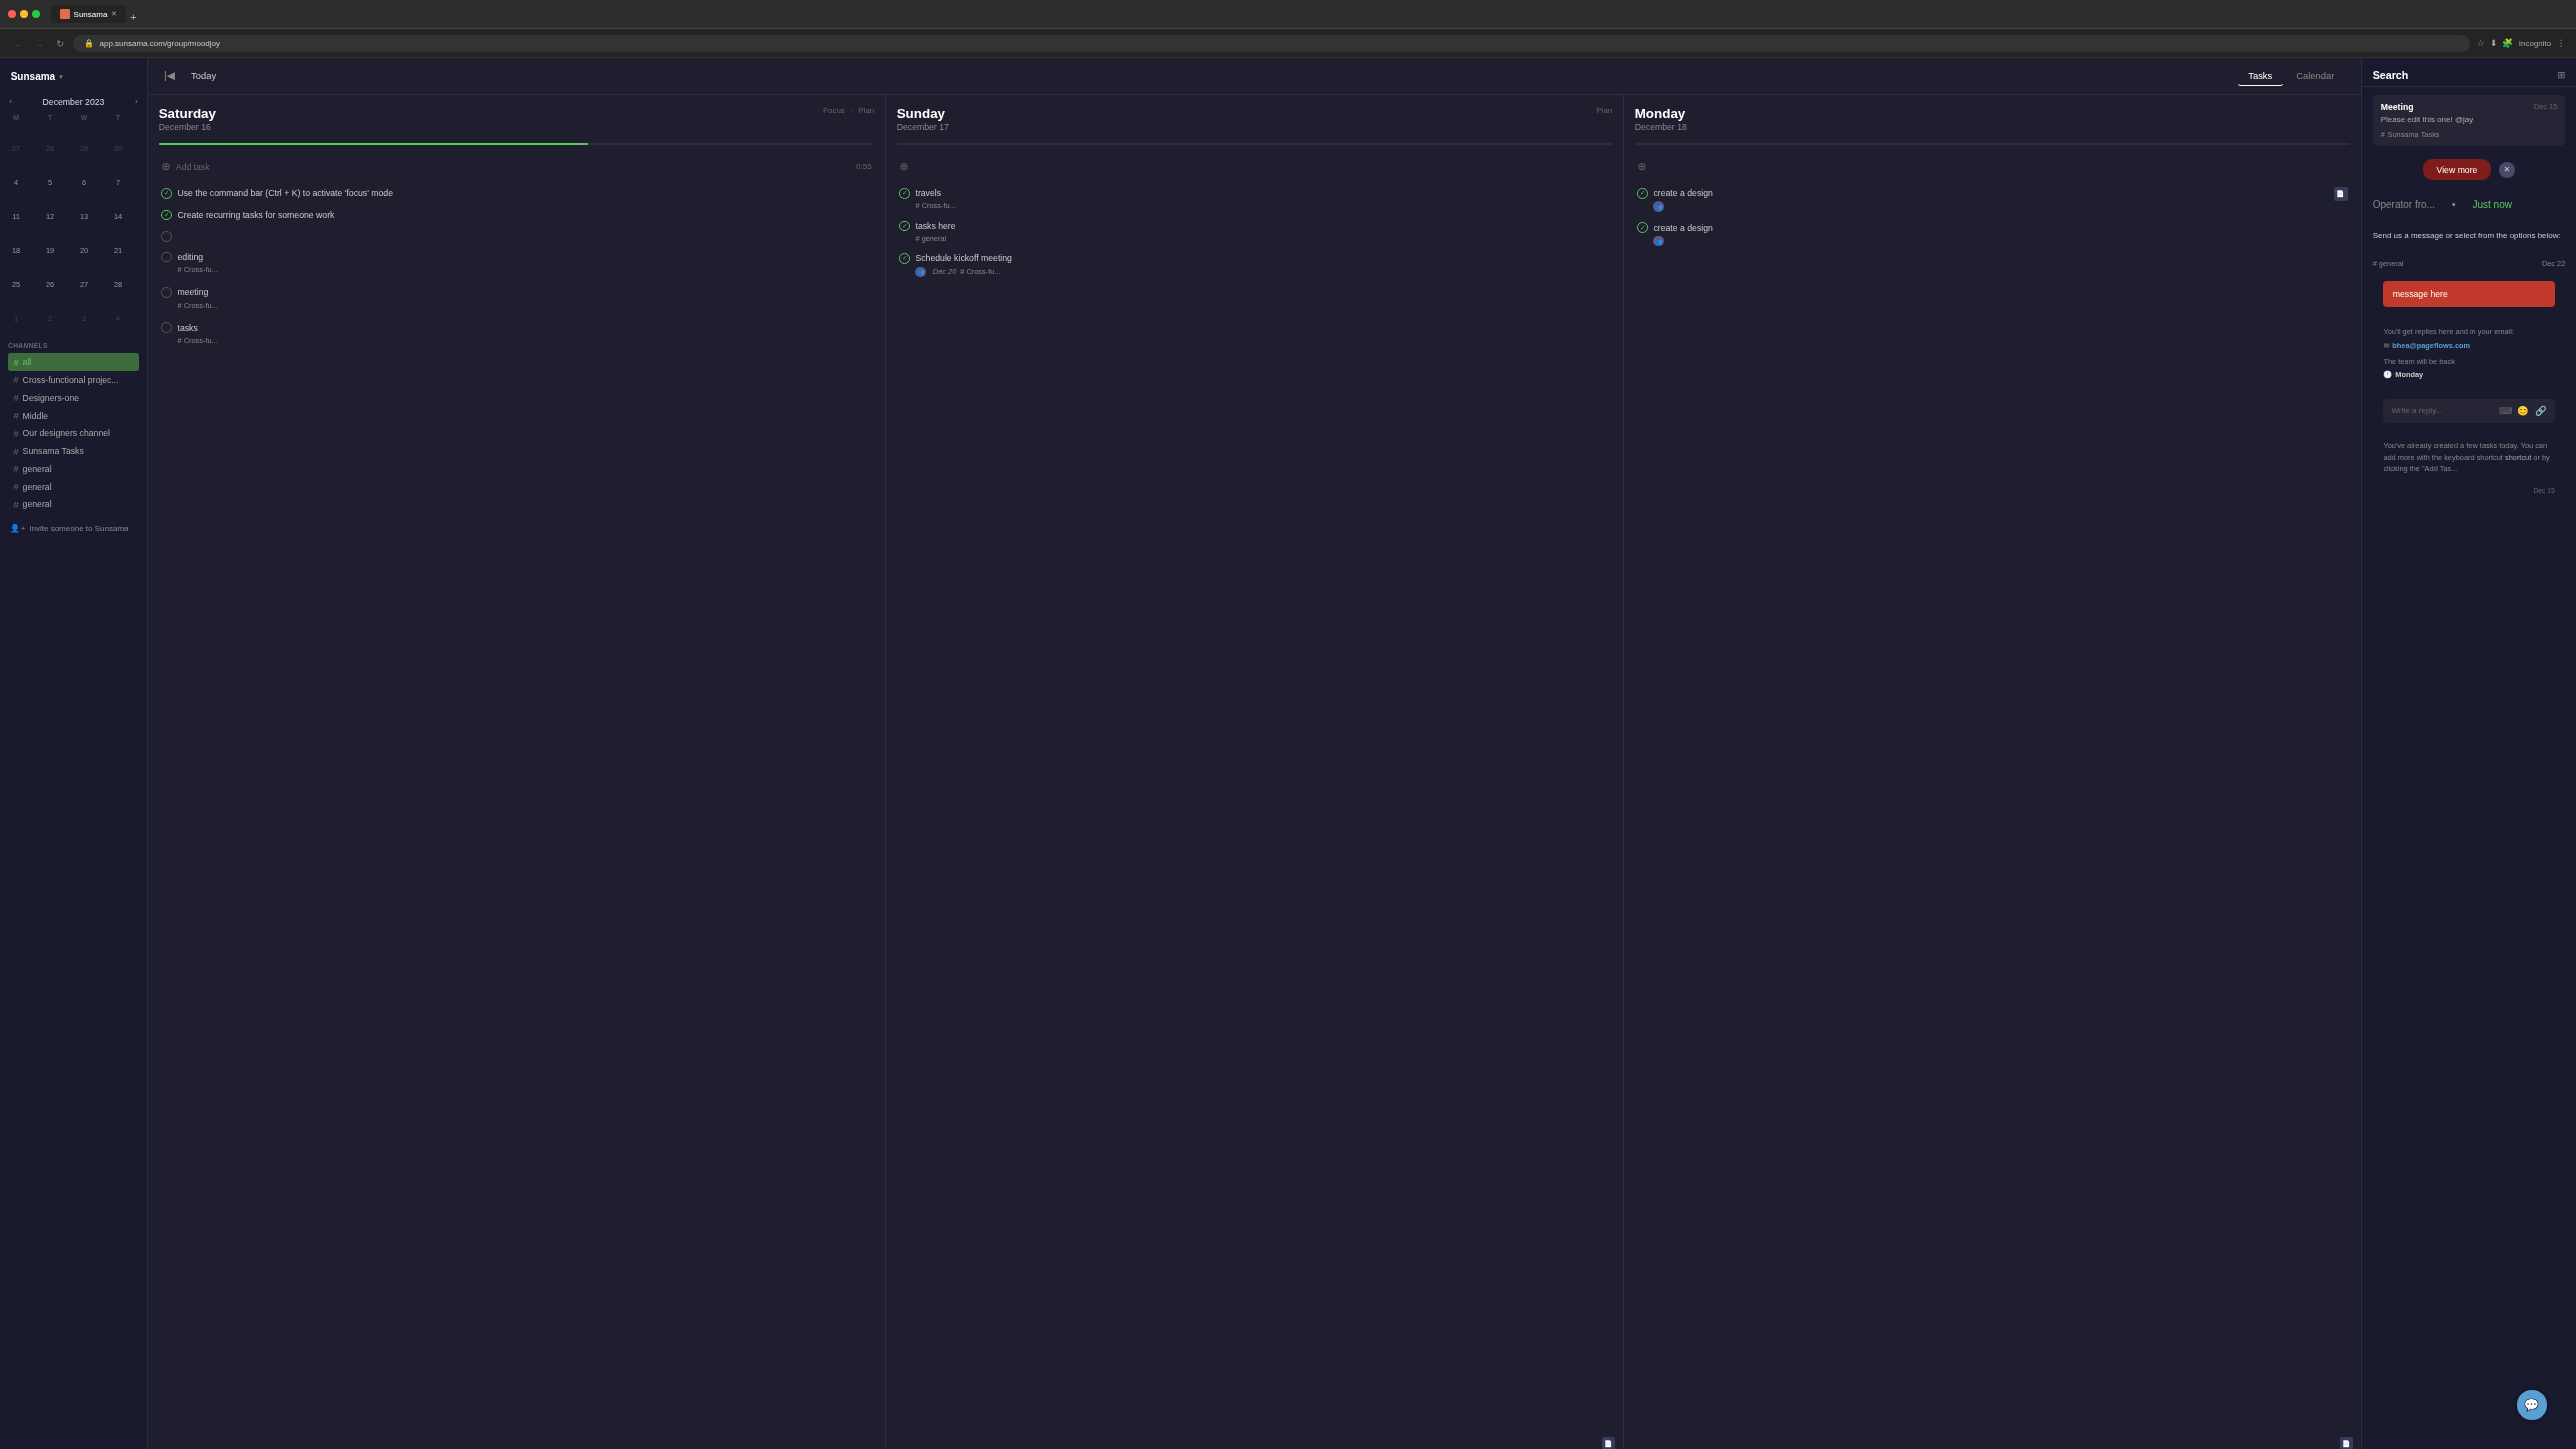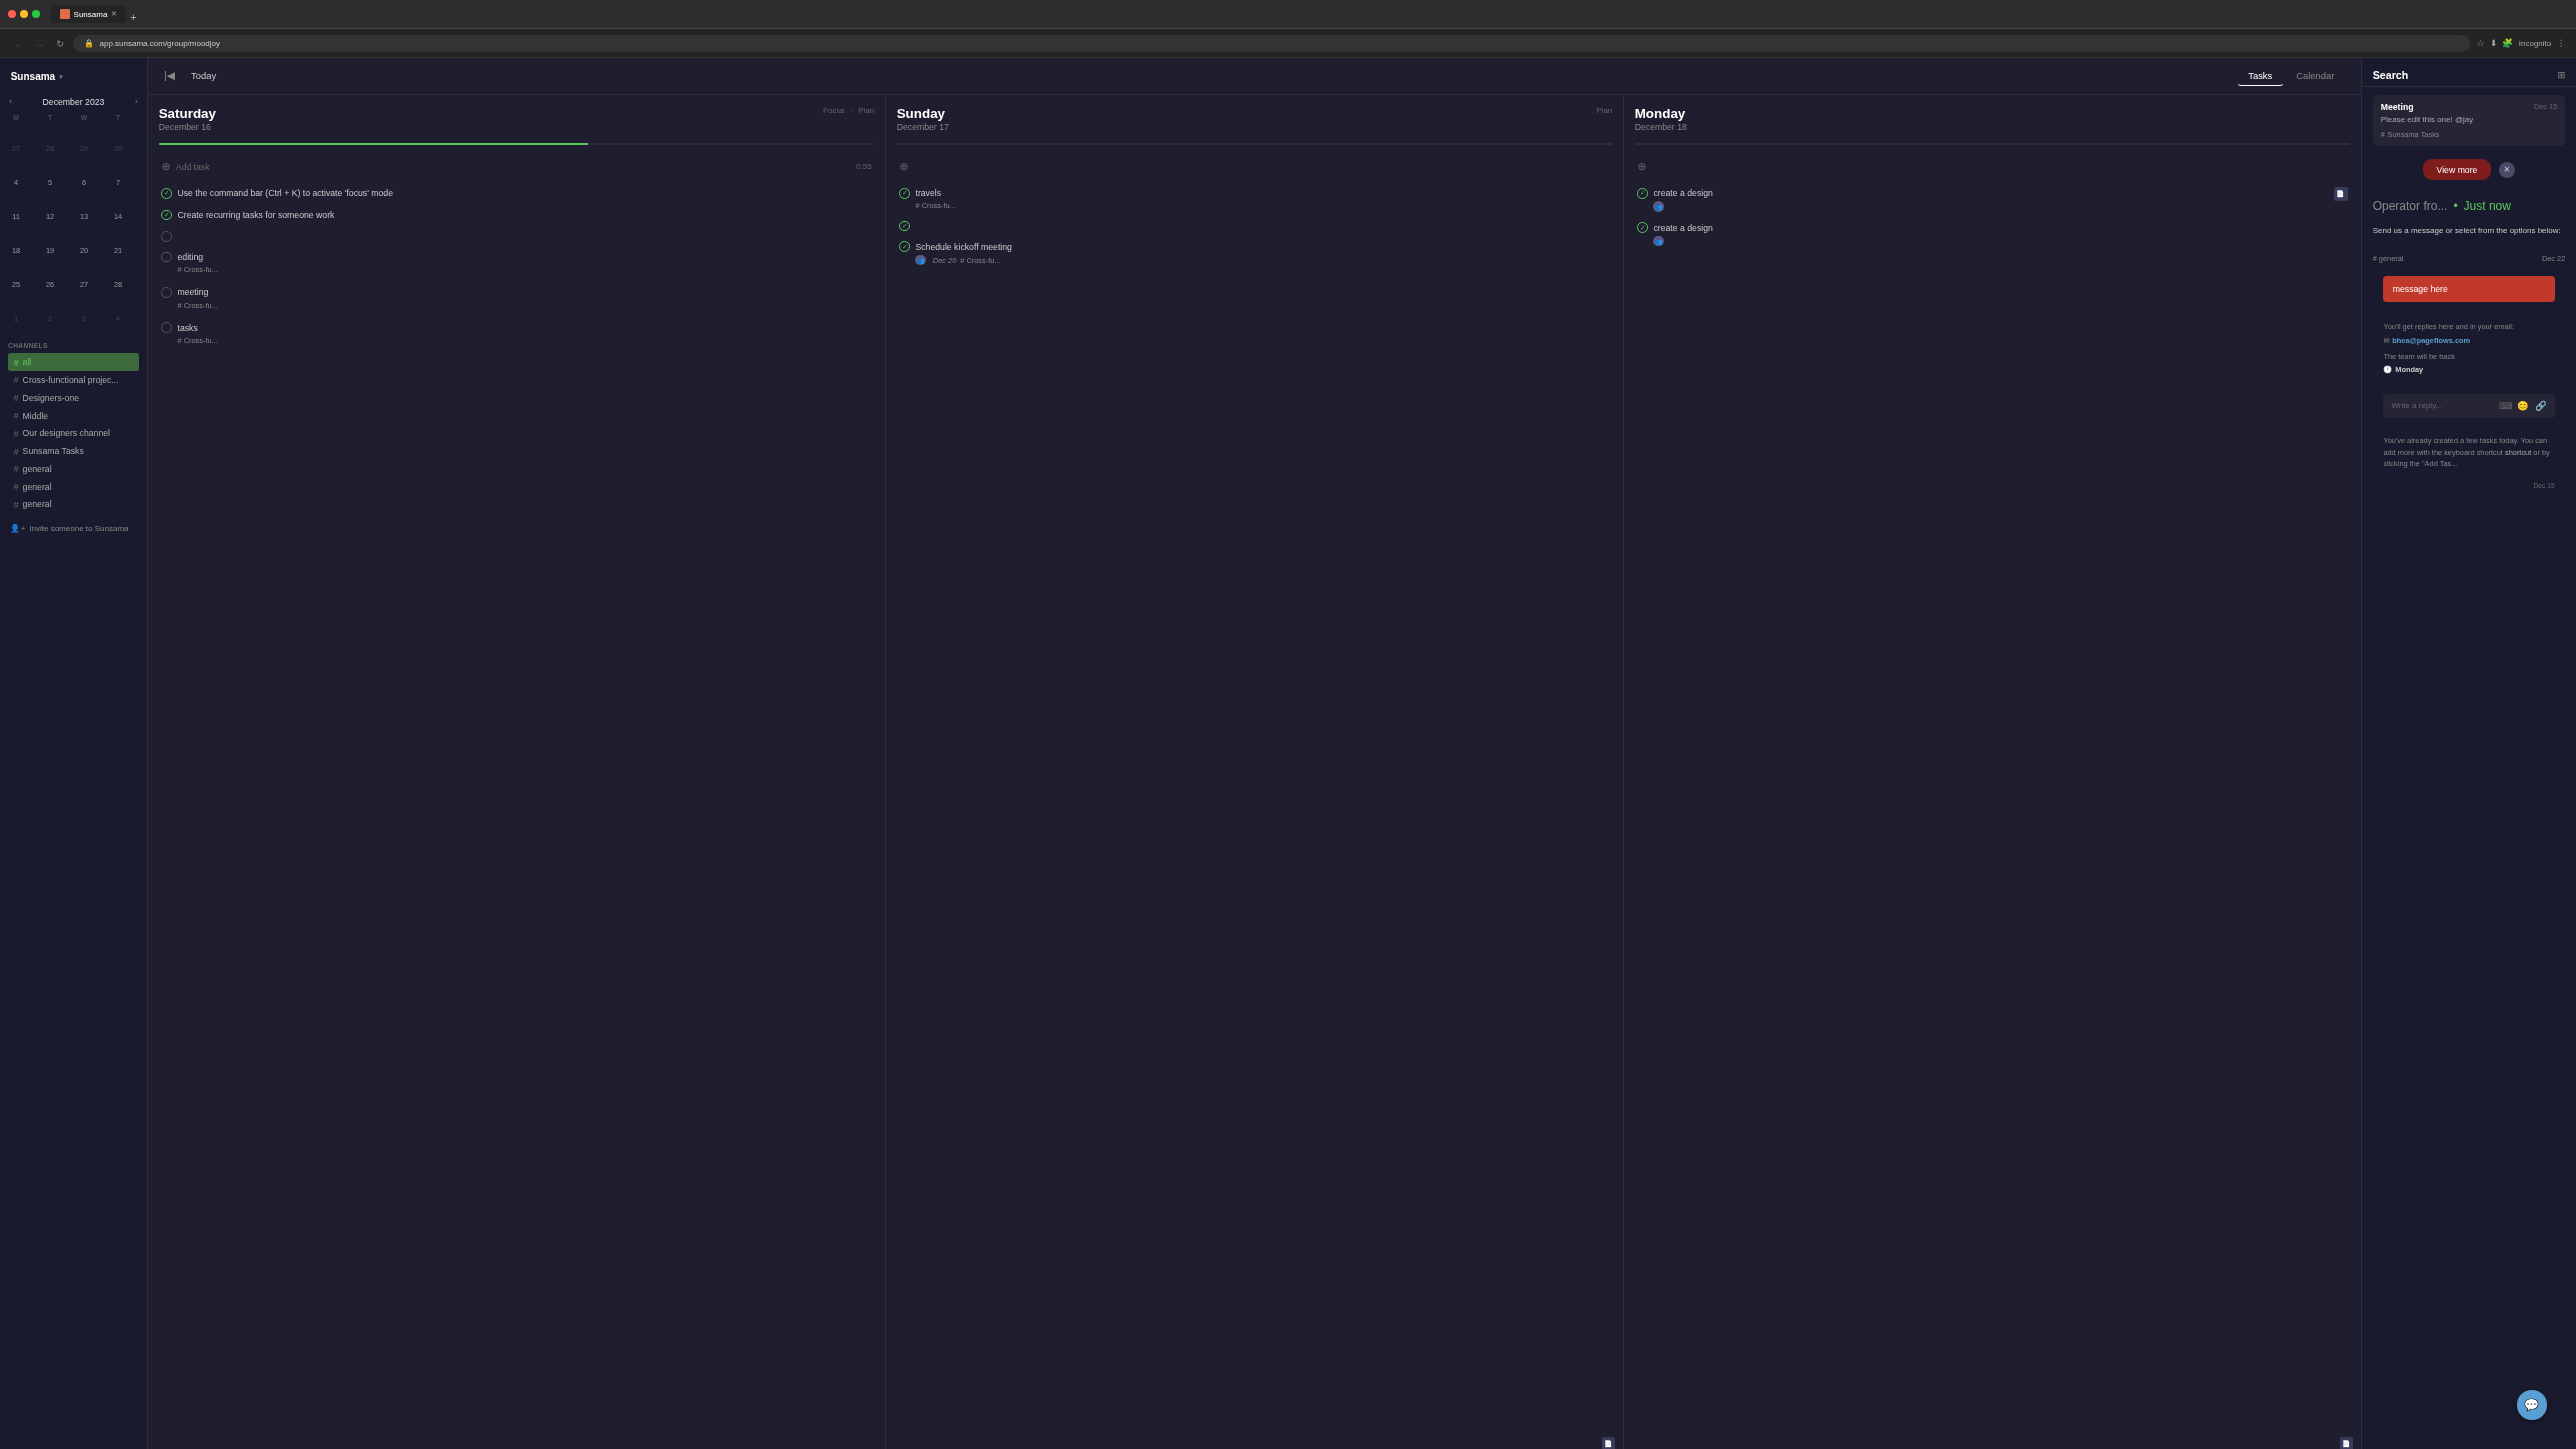--- a/index.html
+++ b/index.html
@@ -409,20 +409,26 @@
             <div style="flex:1;">
               <div class="task-text">travels</div>
               <div class="task-meta">
                 <span class="task-tag"># Cross-fu...</span>
               </div>
             </div>
           </div>
 
           <div class="task-item">
             <div class="task-check done">✓</div>
+            <div style="flex:1;">
+              <div class="task-text">tasks here</div>
+              <div class="task-meta">
+                <span class="task-tag"># general</span>
+              </div>
+            </div>
           </div>
 
           <div class="task-item">
             <div class="task-check done">✓</div>
             <div style="flex:1;">
               <div class="task-text">Schedule kickoff meeting</div>
               <div class="task-meta">
                 <div class="task-avatar" style="margin-right:2.7px;">👥</div>
                 <span class="task-date">Dec 20</span>
                 <span class="task-tag"># Cross-fu...</span>
@@ -503,21 +509,21 @@
           <span>Sunsama Tasks</span>
         </div>
       </div>
 
       <div class="view-more-row">
         <button class="view-more-btn">View more</button>
         <button class="close-x-btn">✕</button>
       </div>
 
       <div style="padding: 5.4px 0;">
-        <div style="font-size:12px; color:#888; margin-bottom:12px; display:flex; align-items:center; gap:6px;">
+        <div style="font-size:10px; color:#888; margin-bottom:20px; display:flex; align-items:center; gap:17px;">
           <span>Operator fro...</span>
           <span style="color:#5cc85c;">•</span>
           <span style="color:#5cc85c;">Just now</span>
         </div>
         <div style="font-size:8px; color:#ccc; line-height:1.6;">Send us a message or select from the options below:</div>
       </div>
 
       <div class="general-tag">
         <span>#</span>
         <span>general</span>

